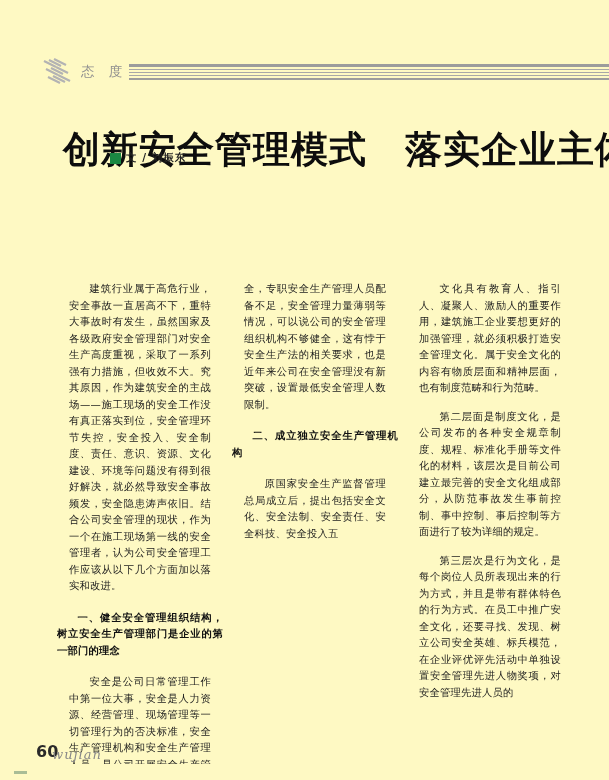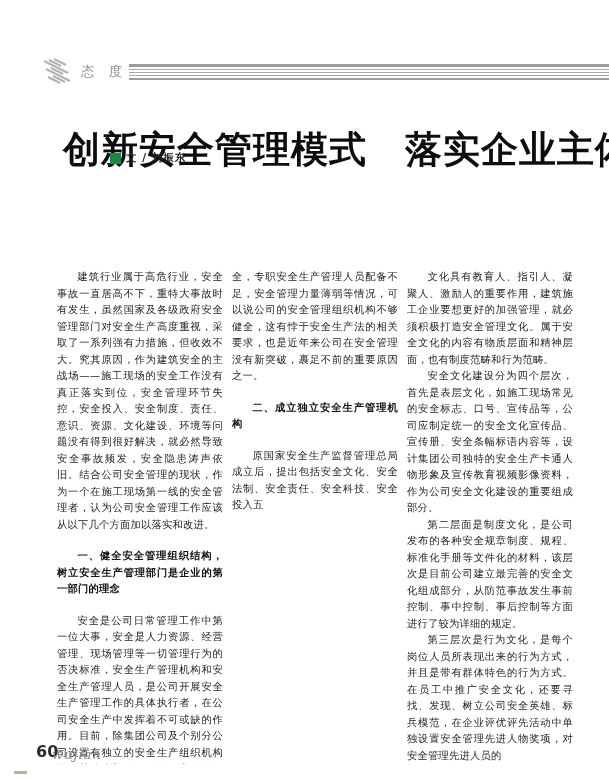--- a/index.html
+++ b/index.html
@@ -1,20 +1,20 @@
 <!DOCTYPE html>
 <html><head>
 <meta charset="utf-8">
 <style>
   html, body { margin:0; padding:0; background:#e8e8e8; }
   .page {
     position:relative;
     width:609px; height:780px;
     margin:0 auto;
-    background:#ffffff;
+    background:#fef9c3;
     overflow:hidden;
     font-family:"DejaVu Sans", sans-serif;
   }
 
   
   .masthead {
     position:absolute; left:42px; right:0; top:57px; height:28px;
     display:flex; align-items:center;
   }
   .logo-mark { width:34px; height:26px; flex:0 0 auto; margin-right:5px; }
@@ -44,21 +44,21 @@
   }
   .byline-text { font-size:10.5px; font-weight:bold; color:#222; letter-spacing:1px; }
 
   
   .columns {
     position:absolute; left:57px; top:268px; width:517px; height:496px;
     display:flex; gap:9px; overflow:hidden;
   }
   .col { width:166px; flex:0 0 auto; overflow:hidden; }
   .col p {
-    margin:0;
+    margin:12px;
     font-size:10.3px; line-height:16.5px;
     color:#1c1c1c;
     text-align:justify;
     text-indent:2em;
     letter-spacing:0.2px;
   }
   .col p.no-indent { text-indent:0; }
   .col p.heading { font-weight:bold; margin:15px 0; color:#111; }
 
   
@@ -112,27 +112,26 @@
     <span class="byline-text">文 / 刘振东</span>
   </div>
 
   <div class="columns">
     <div class="col">
         <p class="">建筑行业属于高危行业，安全事故一直居高不下，重特大事故时有发生，虽然国家及各级政府安全管理部门对安全生产高度重视，采取了一系列强有力措施，但收效不大。究其原因，作为建筑安全的主战场——施工现场的安全工作没有真正落实到位，安全管理环节失控，安全投入、安全制度、责任、意识、资源、文化建设、环境等问题没有得到很好解决，就必然导致安全事故频发，安全隐患涛声依旧。结合公司安全管理的现状，作为一个在施工现场第一线的安全管理者，认为公司安全管理工作应该从以下几个方面加以落实和改进。</p>
         <p class="heading">一、健全安全管理组织结构，树立安全生产管理部门是企业的第一部门的理念</p>
         <p class="">安全是公司日常管理工作中第一位大事，安全是人力资源、经营管理、现场管理等一切管理行为的否决标准，安全生产管理机构和安全生产管理人员，是公司开展安全生产管理工作的具体执行者，在公司安全生产中发挥着不可或缺的作用。目前，除集团公司及个别分公司设置有独立的安全生产组织机构外，其他大部分下属单位安全组织机构普遍存在不健</p>
       </div>
     <div class="col">
-        <p class="no-indent">全，专职安全生产管理人员配备不足，安全管理力量薄弱等情况，可以说公司的安全管理组织机构不够健全，这有悖于安全生产法的相关要求，也是近年来公司在安全管理没有新突破，裹足不前的重要原因之一。</p>
+        <p class="no-indent">全，专职安全生产管理人员配备不足，安全管理力量薄弱等情况，可以说公司的安全管理组织机构不够健全，这有悖于安全生产法的相关要求，也是近年来公司在安全管理没有新突破，设置最低安全管理人数限制。</p>
         <p class="heading">二、成立独立安全生产管理机构</p>
         <p class="">原国家安全生产监督管理总局成立后，提出包括安全文化、安全法制、安全责任、安全科技、安全投入五</p>
       </div>
     <div class="col">
         <p class="">文化具有教育人、指引人、凝聚人、激励人的重要作用，建筑施工企业要想更好的加强管理，就必须积极打造安全管理文化。属于安全文化的内容有物质层面和精神层面，也有制度范畴和行为范畴。</p>
-        <p class="">安全文化建设分为四个层次，首先是表层文化，如施工现场常见的安全标志、口号、宣传品等，公司应制定统一的安全文化宣传品、宣传册、安全条幅标语内容等，设计集团公司独特的安全生产卡通人物形象及宣传教育视频影像资料，作为公司安全文化建设的重要组成部分。</p>
         <p class="">第二层面是制度文化，是公司发布的各种安全规章制度、规程、标准化手册等文件化的材料，该层次是目前公司建立最完善的安全文化组成部分，从防范事故发生事前控制、事中控制、事后控制等方面进行了较为详细的规定。</p>
         <p class="">第三层次是行为文化，是每个岗位人员所表现出来的行为方式，并且是带有群体特色的行为方式。在员工中推广安全文化，还要寻找、发现、树立公司安全英雄、标兵模范，在企业评优评先活动中单独设置安全管理先进人物奖项，对安全管理先进人员的</p>
       </div>
   </div>
 
   <div class="folio">60</div>
   <div class="folio-brand">wujian</div>
   <div class="footer-dash"></div>
 
 </div>

